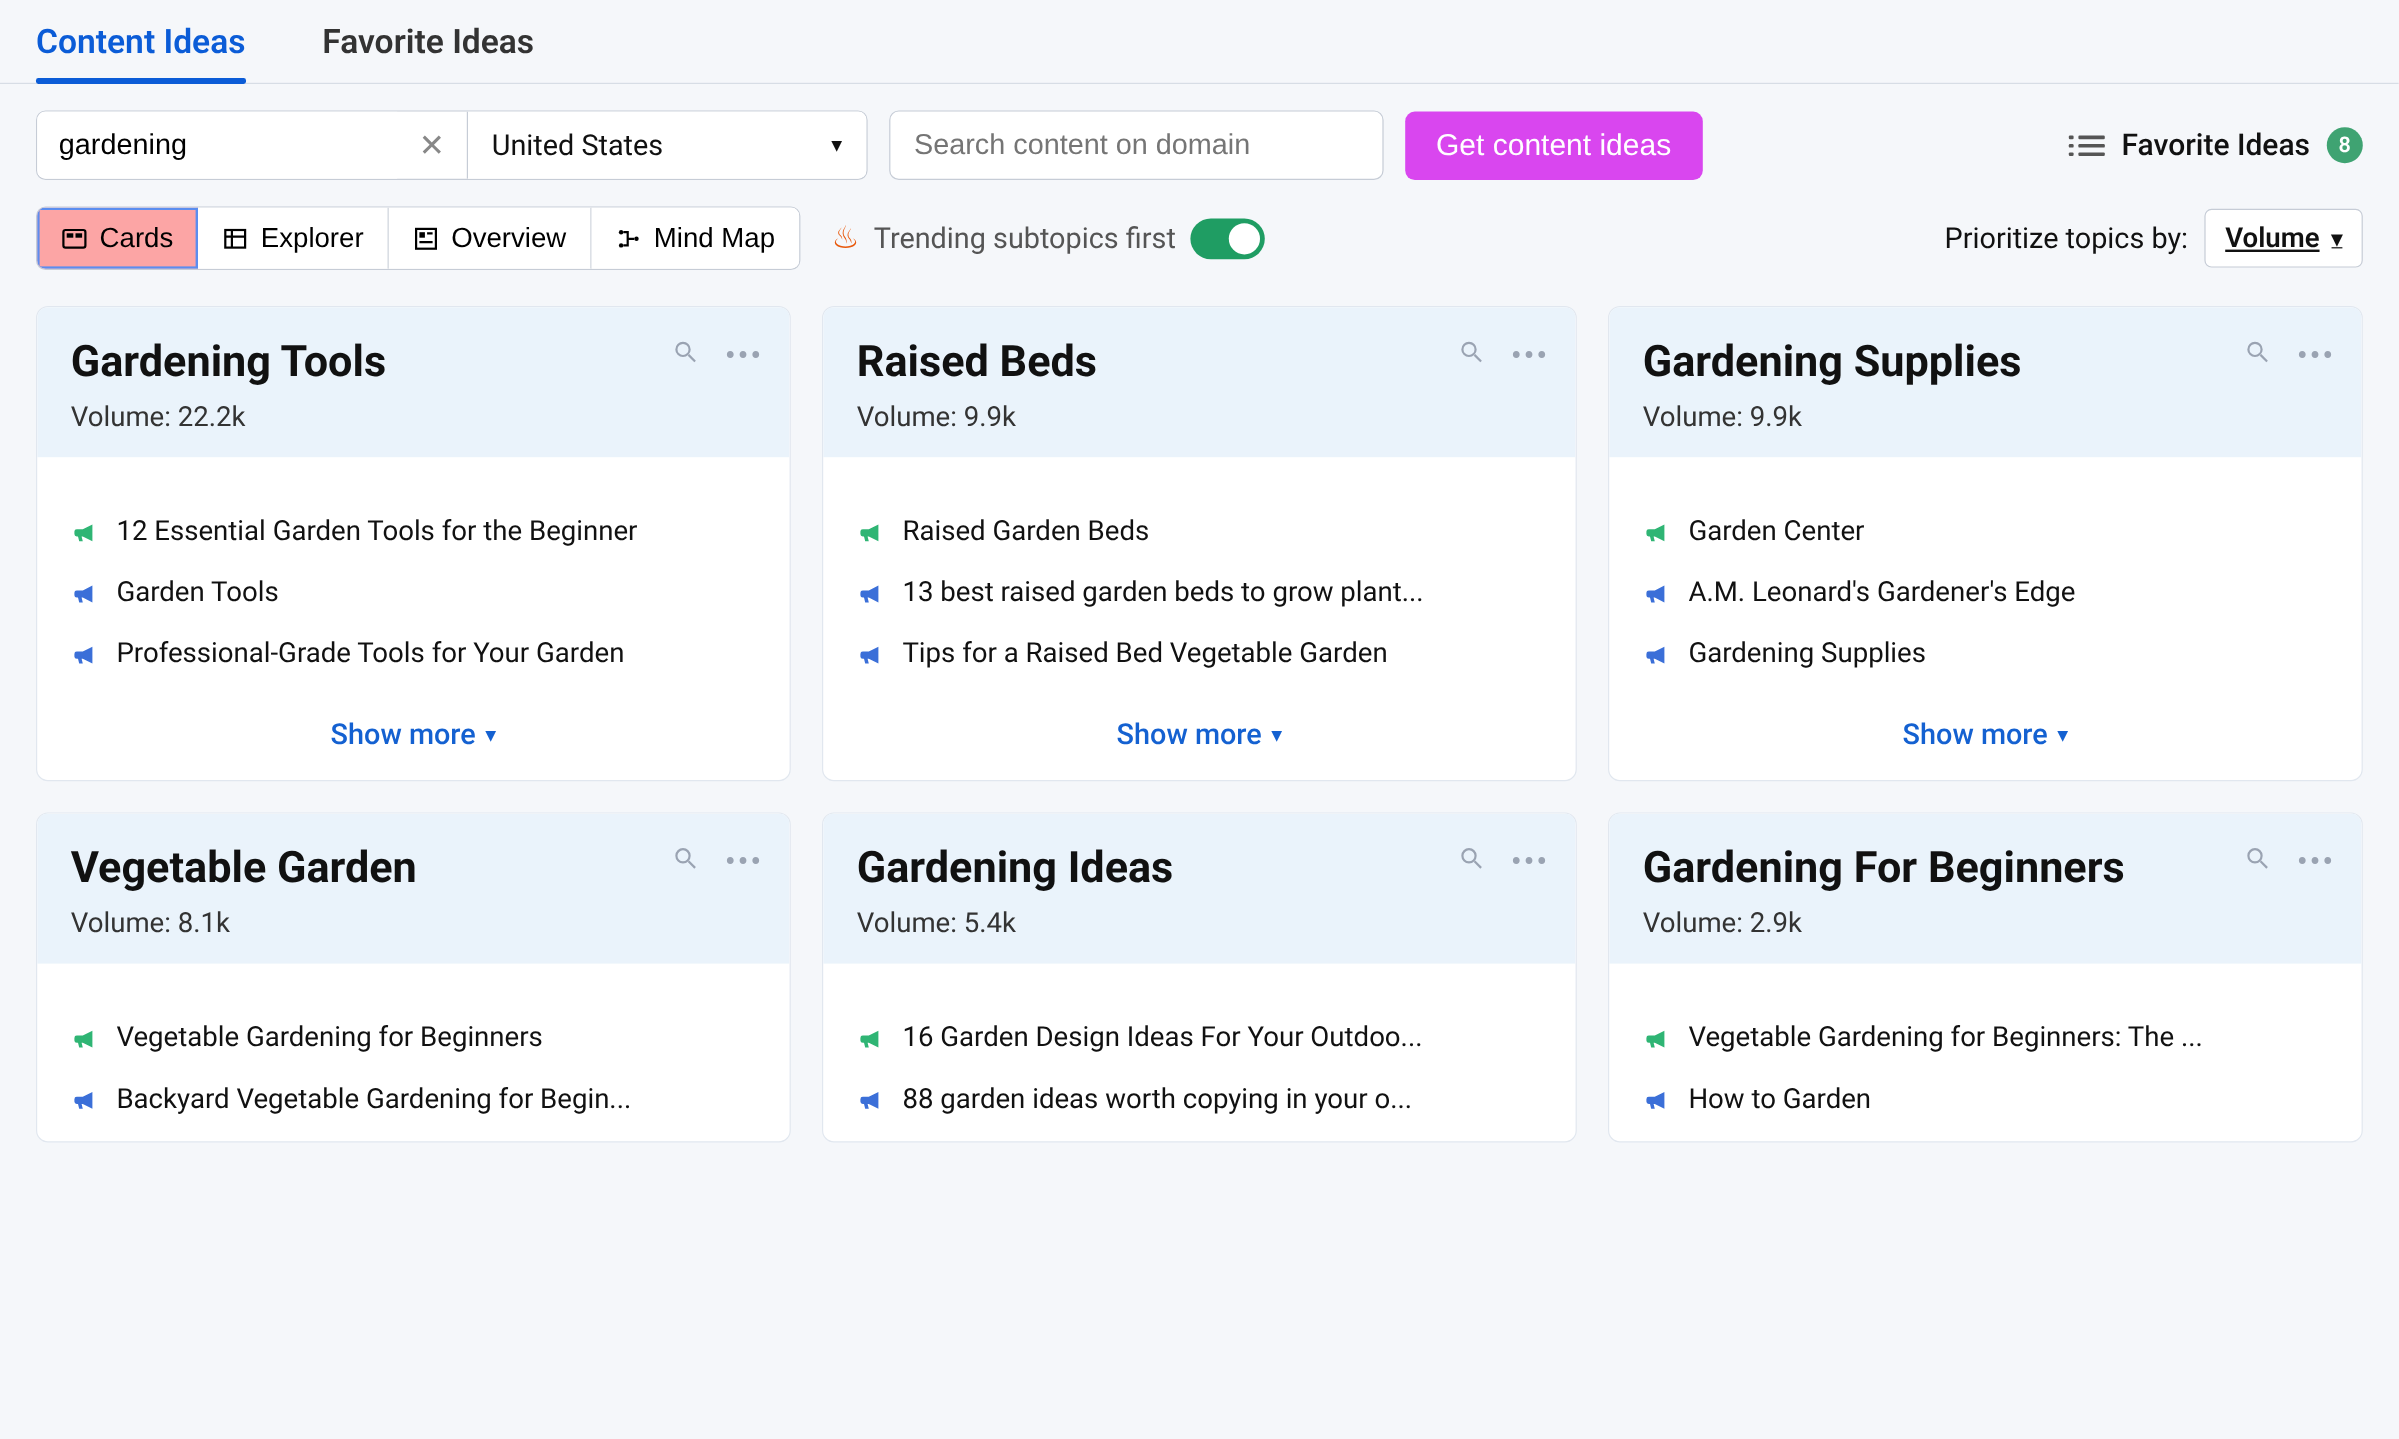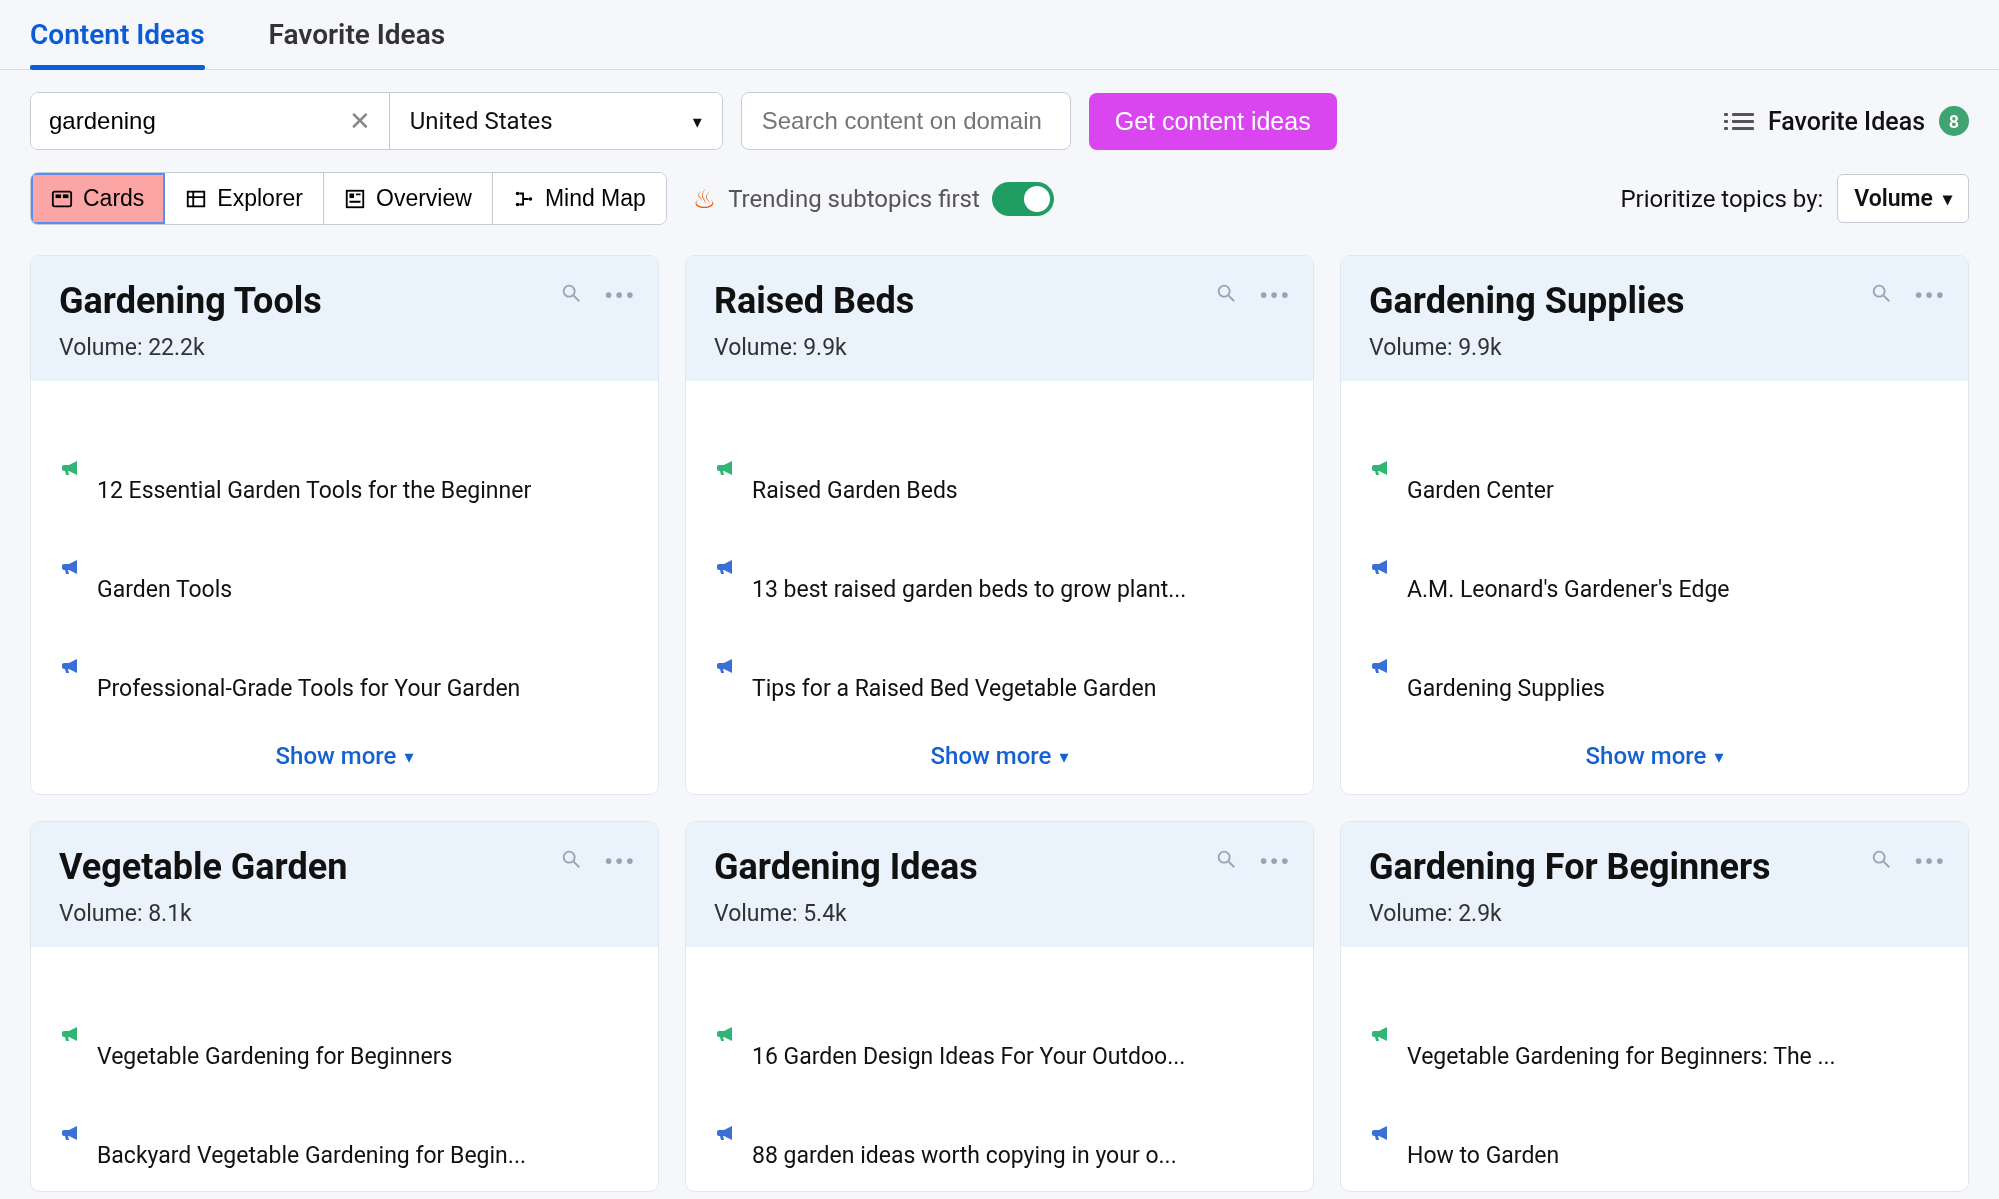--- a/index.html
+++ b/index.html
@@ -11,51 +11,51 @@
   .tab.active { color:#0b5cd7; }
   .tab.active::after { content:""; position:absolute; left:0; right:0; bottom:-1px; height:5px; background:#0b5cd7; border-radius:2px; }
 
   
   .toolbar { padding: 22px 30px 0 30px; display:flex; align-items:center; gap:18px; flex-wrap:wrap; }
   .input-group { display:flex; border:1px solid #c6ccd6; border-radius:8px; overflow:hidden; background:#fff; }
   .keyword-input { border:none; outline:none; padding:14px 18px; font-size:24px; width:300px; }
   .clear-btn { background:none; border:none; font-size:26px; color:#888; padding:0 18px; cursor:pointer; border-right:1px solid #c6ccd6; }
   .country-select { background:#fff; border:none; padding:14px 20px; font-size:24px; display:flex; align-items:center; gap:140px; cursor:pointer; }
   .caret { font-size:18px; color:#111; }
-  .domain-input { border:1px solid #c6ccd6; border-radius:8px; padding:14px 20px; font-size:24px; color:#888; width:330px; background:#fff; }
+  .domain-input { border:1px solid #c6ccd6; border-radius:8px; padding:14px 20px; font-size:24px; color:#888; width:412px; background:#fff; }
   .primary-btn { background:#d946ef; color:#fff; border:none; border-radius:8px; padding:14px 26px; font-size:25px; font-weight:500; cursor:pointer; }
   .spacer { flex:1; }
   .fav-link { display:flex; align-items:center; gap:14px; font-size:25px; font-weight:500; color:#111; cursor:pointer; }
   .badge-count { background:#3fa372; color:#fff; border-radius:50%; width:30px; height:30px; display:flex; align-items:center; justify-content:center; font-size:18px; font-weight:600; }
 
   
   .toolbar2 { padding: 22px 30px 30px 30px; display:flex; align-items:center; gap:26px; }
   .view-toggle { display:flex; border:1px solid #c6ccd6; border-radius:8px; overflow:hidden; background:#fff; }
   .view-btn { display:flex; align-items:center; gap:10px; padding:12px 20px; font-size:23px; border:none; background:#fff; cursor:pointer; border-right:1px solid #c6ccd6; }
   .view-btn:last-child { border-right:none; }
   .view-btn.active { background:#fca5a5; outline:2px solid #5b8def; outline-offset:-2px; }
   .view-btn svg, .view-btn .ico { width:22px; height:22px; }
   .trending { display:flex; align-items:center; gap:12px; font-size:24px; color:#555; }
   .fire { color:#e8590c; font-size:26px; }
   .switch { position:relative; width:62px; height:34px; background:#1f9d63; border-radius:20px; cursor:pointer; }
   .switch::after { content:""; position:absolute; right:4px; top:4px; width:26px; height:26px; background:#fff; border-radius:50%; }
   .prioritize { display:flex; align-items:center; gap:14px; font-size:24px; }
-  .sort-dd { border:1px solid #c6ccd6; border-radius:6px; background:#fff; padding:10px 16px; font-size:23px; font-weight:600; display:flex; align-items:center; gap:10px; cursor:pointer; }
+  .sort-dd { border:1px solid #c6ccd6; border-radius:6px; background:#fff; padding:10px 16px; font-size:23px; font-weight:600; display:flex; align-items:center; gap:10px; cursor:pointer;text-decoration:underline; }
 
   
   .grid { display:grid; grid-template-columns: repeat(3, 1fr); gap:26px; padding: 0 30px 30px 30px; }
   .card { background:#fff; border:1px solid #e1e7ef; border-radius:10px; overflow:hidden; display:flex; flex-direction:column; }
   .card-head { background:#eaf3fb; padding:24px 28px 20px 28px; position:relative; }
   .card-title { font-size:36px; font-weight:700; margin-bottom:12px; }
   .card-vol { font-size:23px; color:#333; }
   .card-icons { position:absolute; top:26px; right:22px; display:flex; gap:22px; color:#9aa3b2; }
   .card-icons span { cursor:pointer; font-size:24px; }
   .card-body { padding: 36px 28px 10px 28px; flex:1; }
   .row { display:flex; align-items:center; gap:14px; font-size:23px; padding:12px 0; white-space:nowrap; overflow:hidden; text-overflow:ellipsis; }
-  .row span.text { overflow:hidden; text-overflow:ellipsis;margin-top:48px; }
+  .row span.text { overflow:hidden; text-overflow:ellipsis; }
   .mega { width:24px; height:24px; flex-shrink:0; }
   .show-more { text-align:center; padding:18px 0 24px 0; color:#1461d1; font-size:24px; font-weight:500; cursor:pointer; display:flex; align-items:center; justify-content:center; gap:8px;}
   .show-more .chev { font-size:18px; }
 
   .icon-list-lines { display:inline-flex; flex-direction:column; gap:4px; }
   .icon-list-lines i { display:block; width:22px; height:3px; background:#555; border-radius:1px; position:relative;}
   .icon-list-lines i::before{content:"";position:absolute;left:-8px;top:0;width:4px;height:3px;background:#555;border-radius:1px;}
 </style>
 </head>
 <body>

